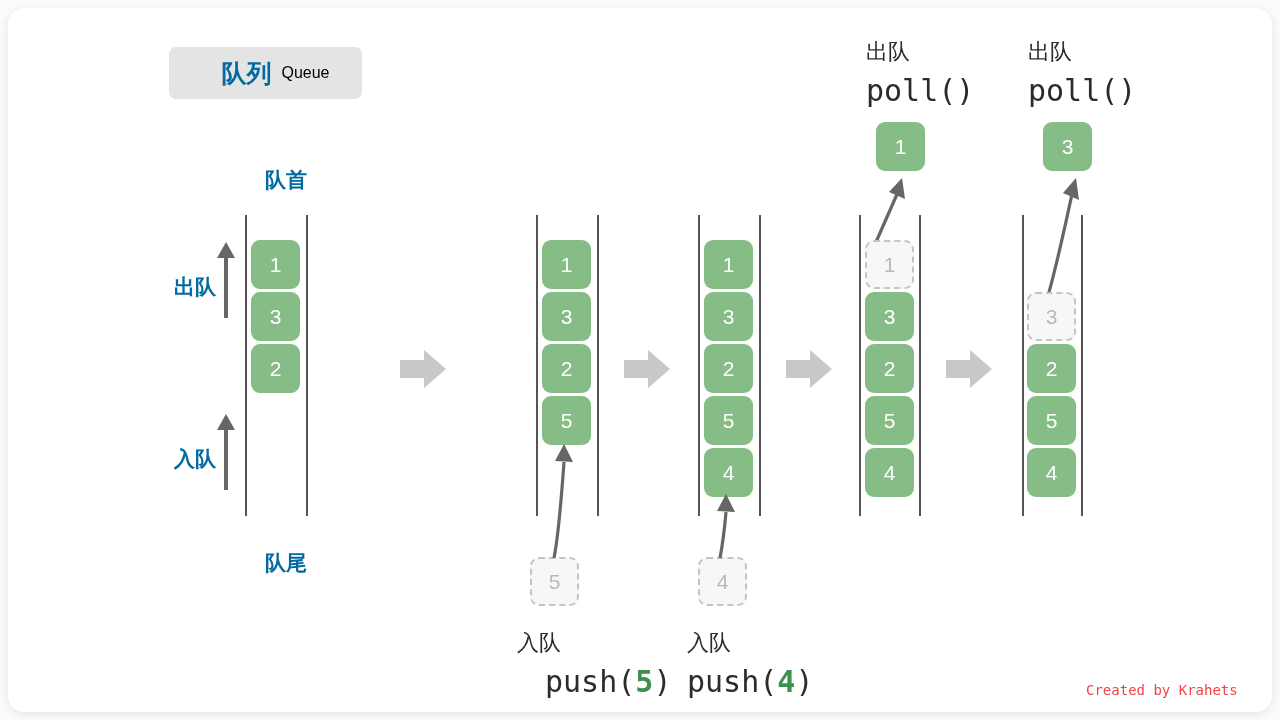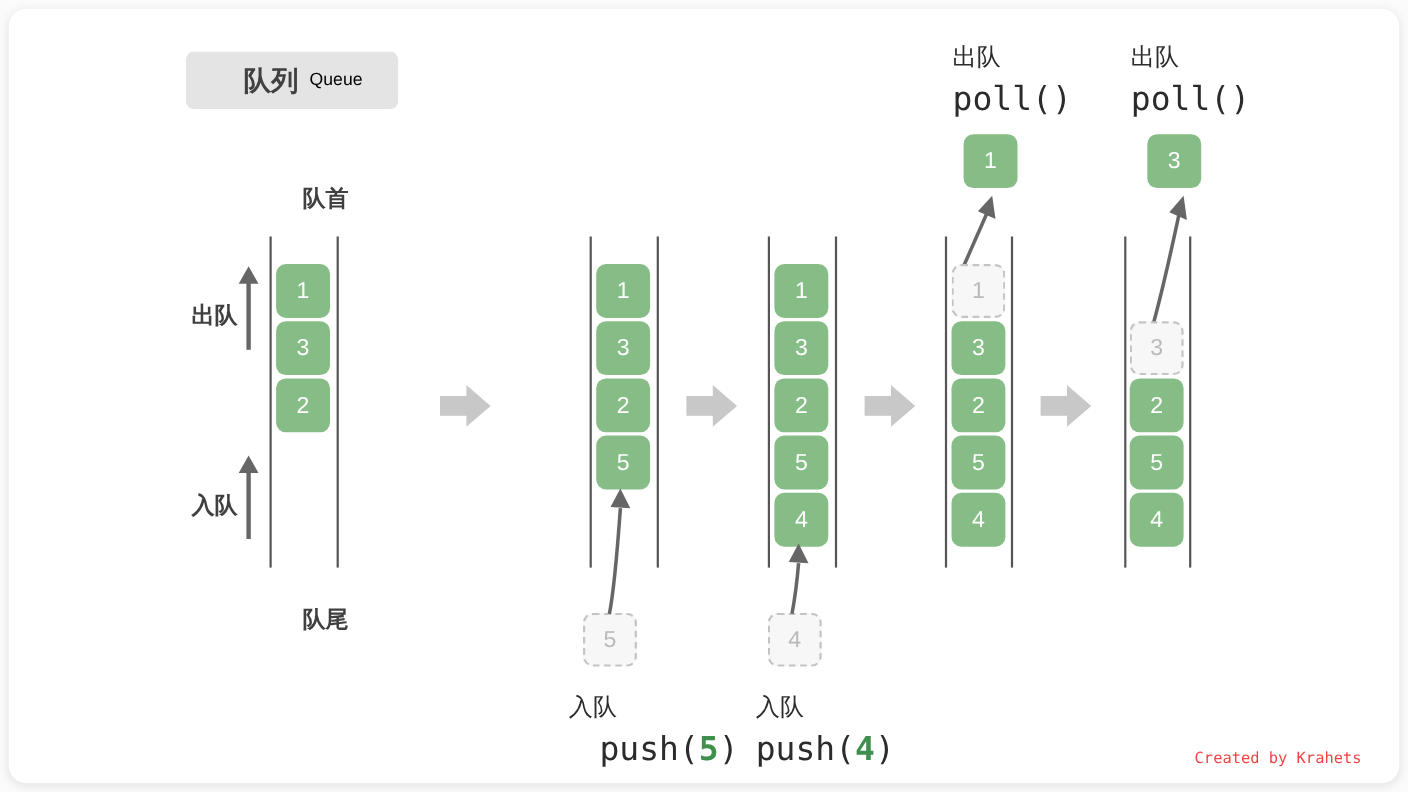--- a/index.html
+++ b/index.html
@@ -24,21 +24,21 @@
     left: 161px; top: 39px;
     width: 193px; height: 52px;
     background: #e4e4e4;
     border-radius: 7px;
     display: flex; align-items: center; justify-content: center;
     gap: 10px;
   }
 
   
   .lbl-cn {
-    font-size: 21px; font-weight: bold; color: #404040;
+    font-size: 21px; font-weight: bold; color: #0369a1;
     white-space: nowrap;
     padding-left: 20px;
   }
   .cap-cn {
     font-size: 22px; color: #2b2b2b; white-space: nowrap;
     text-align: left;
   }
   .cap-mono {
     font-size: 30px; color: #2b2b2b; white-space: nowrap;
     font-family: "DejaVu Sans Mono", "Liberation Mono", monospace;
@@ -79,22 +79,22 @@
 </head>
 <body>
 
 <div id="card">
 
   <div class="abs" id="title-pill">
     <span id="t-cn" class="lbl-cn" style="font-size: 25px;">队列</span>
     <span id="t-en" class="">Queue</span>
   </div>
 
-  <div class="abs lbl-cn" style="left:237px; top:158px; width:62px; text-align:center;">队首</div>
-  <div class="abs lbl-cn" style="left:237px; top:541px; width:62px; text-align:center;">队尾</div>
+  <div class="abs lbl-cn" style="left:237px; top:158px; width:62px; text-align:left;">队首</div>
+  <div class="abs lbl-cn" style="left:237px; top:541px; width:62px; ">队尾</div>
 
   <div class="abs lbl-cn" style="left:146px; top:265px;">出队</div>
   <div class="abs lbl-cn" style="left:146px; top:437px;">入队</div>
 
   <svg class="abs" style="left:205px; top:232px;" width="26" height="80">
     <line x1="13" y1="78" x2="13" y2="14" stroke="#666666" stroke-width="4"></line>
     <polygon points="13,2 4,18 22,18" fill="#666666"></polygon>
   </svg>
 
   <svg class="abs" style="left:205px; top:404px;" width="26" height="80">

